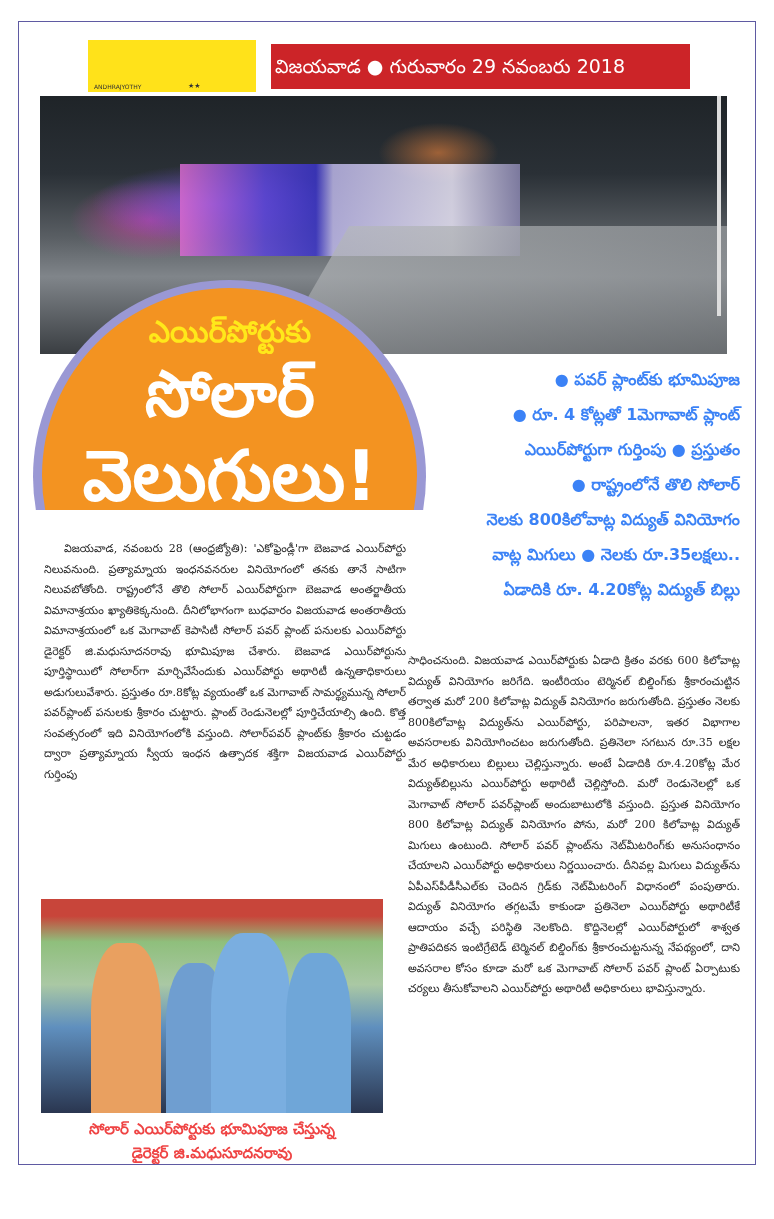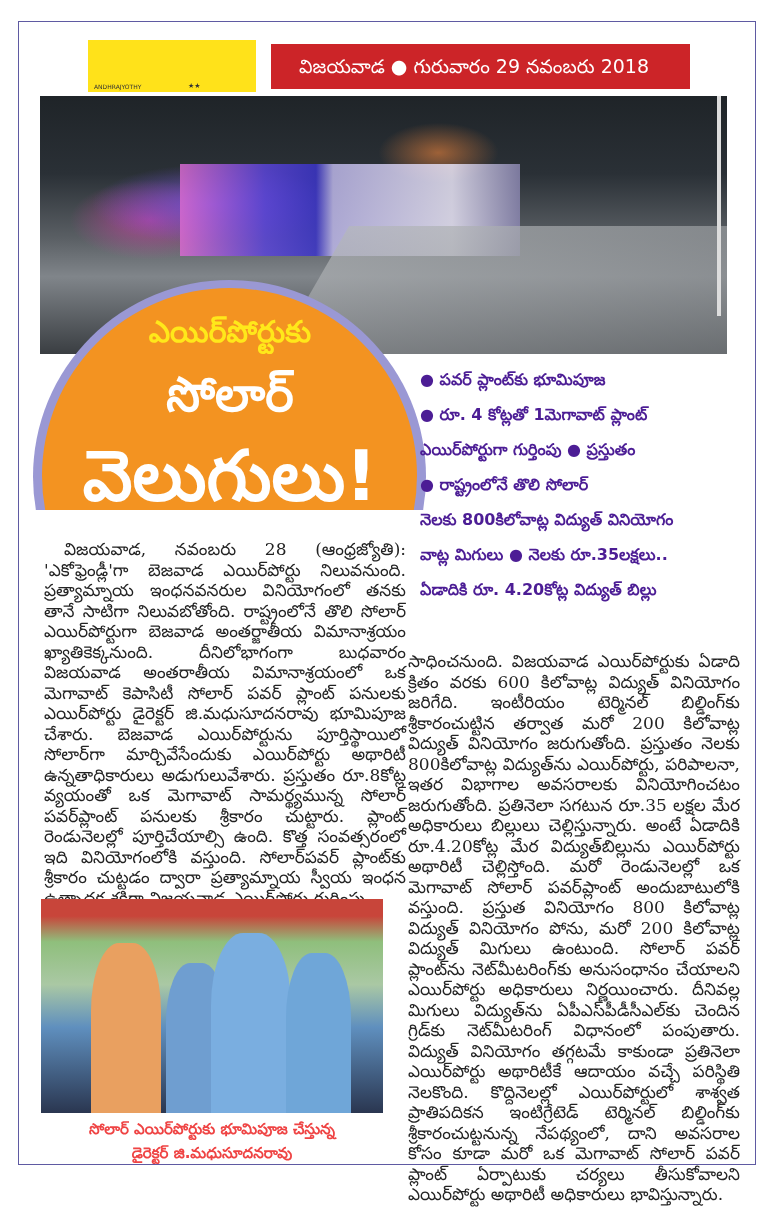--- a/index.html
+++ b/index.html
@@ -9,21 +9,21 @@
            border:1.5px solid #5f5aa2; box-sizing:border-box; background:#fff; }
   .masthead-logo { position:absolute; left:88px; top:40px; width:168px; height:52px;
            background:#ffe21a; box-sizing:border-box; }
   .masthead-logo .brand { position:absolute; left:6px; top:4px; font-size:30px; font-weight:bold;
            color:#1a3fd6; letter-spacing:-1px; -webkit-text-stroke:1px #0b1f8a;
            text-shadow:1px 1px 0 #fff; line-height:36px; }
   .masthead-logo .sub { position:absolute; left:6px; bottom:2px; font-size:6px; color:#333; }
   .masthead-logo .stars { position:absolute; left:100px; bottom:2px; font-size:7px; color:#333; }
   .dateline { position:absolute; left:271px; top:44px; width:419px; height:45px;
            background:#cc2428; color:#fff; font-size:19px; line-height:45px;
-           padding-left:28px; box-sizing:border-box; white-space:nowrap; }
+           padding-left:4px; box-sizing:border-box; white-space:nowrap; }
   .photo-top { position:absolute; left:40px; top:96px; width:687px; height:258px;
            background:
              radial-gradient(ellipse 60px 30px at 58% 22%, rgba(255,140,60,.55), transparent),
              radial-gradient(ellipse 120px 40px at 25% 42%, rgba(120,80,230,.8), transparent),
              radial-gradient(ellipse 80px 40px at 16% 48%, rgba(230,60,180,.6), transparent),
              linear-gradient(180deg, #1f2428 0%, #2a3036 30%, #5a5f64 55%, #80858a 70%, #3a3e42 100%);
            overflow:hidden; }
   .photo-top .terminal { position:absolute; left:140px; top:68px; width:340px; height:92px;
            background:linear-gradient(90deg,#d86ad0 0%,#5a44d8 25%,#3b34c8 40%,#bcb6e8 45%,#e8e4f6 80%,#8a86b0 100%);
            opacity:.85; }
@@ -31,27 +31,27 @@
            background:linear-gradient(160deg,#b5b8bb,#6e7275); transform:skewX(-30deg); opacity:.7; }
   .photo-top .pole { position:absolute; right:6px; top:0; width:4px; height:220px; background:#ddd; }
   .badge-circle { position:absolute; left:33px; top:280px; width:393px; height:393px; border-radius:50%;
            background:#9a98d4; }
   .badge-inner { position:absolute; left:42px; top:288px; width:375px; height:375px; border-radius:50%;
            background:#f39321; }
   .badge-clip { position:absolute; left:20px; top:510px; width:420px; height:200px; background:#fff; }
   .kicker { position:absolute; left:40px; top:306px; width:380px; text-align:center;
            color:#ffe81a; font-size:30px; font-weight:bold;margin-top:8px; }
   .headline1 { position:absolute; left:40px; top:354px; width:380px; text-align:center;
-           color:#fff; font-size:48px; font-weight:bold; line-height:80px; }
+           color:#fff; font-size:64px; font-weight:bold; line-height:80px; }
   .headline2 { position:absolute; left:40px; top:436px; width:380px; text-align:center;
            color:#fff; font-size:70px; font-weight:bold; line-height:80px; }
-  .highlights { position:absolute; left:420px; top:362px; width:320px; text-align:left;
-           color:#4c1d95; font-size:16px; font-weight:bold; }
+  .highlights { position:absolute; left:420px; top:362px; width:320px; text-align:right;
+           color:#3b82f6; font-size:16px; font-weight:bold; }
   .highlights .line { height:35px; line-height:35px; white-space:nowrap; }
-  .col { position:absolute; font-family:"DejaVu Serif", serif; font-size:17px; line-height:20.5px;
+  .col { position:absolute; font-family:"DejaVu Serif", serif; font-size:11px; line-height:20.5px;
            color:#232323; text-align:justify; }
   .col-left { left:44px; top:539px; width:362px; }
   .col-right { left:408px; top:651px; width:332px; }
   .col p { margin:0; text-indent:20px; }
   .col-right p { text-indent:0; }
   .photo-bottom { position:absolute; left:41px; top:899px; width:342px; height:214px;
            background:linear-gradient(180deg,#c8453a 0%,#c8453a 8%,#8fbf7c 20%,#aac8a4 40%,#5f8fbe 60%,#2a3650 100%);
            overflow:hidden; }
   .photo-bottom .person { position:absolute; bottom:0; border-radius:40% 40% 0 0; }
   .caption { position:absolute; left:41px; top:1117px; width:342px; text-align:center;

